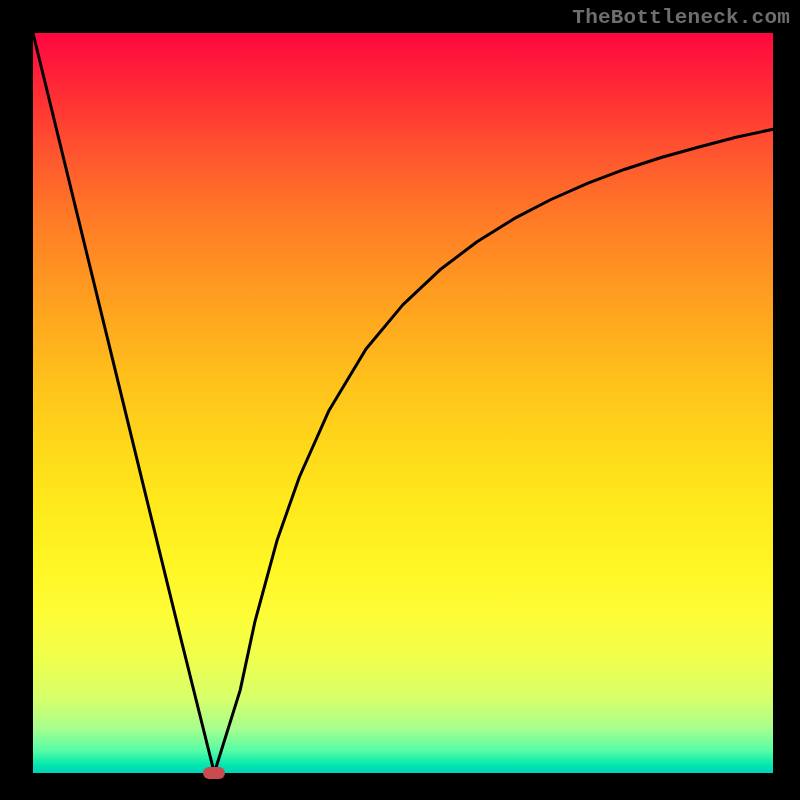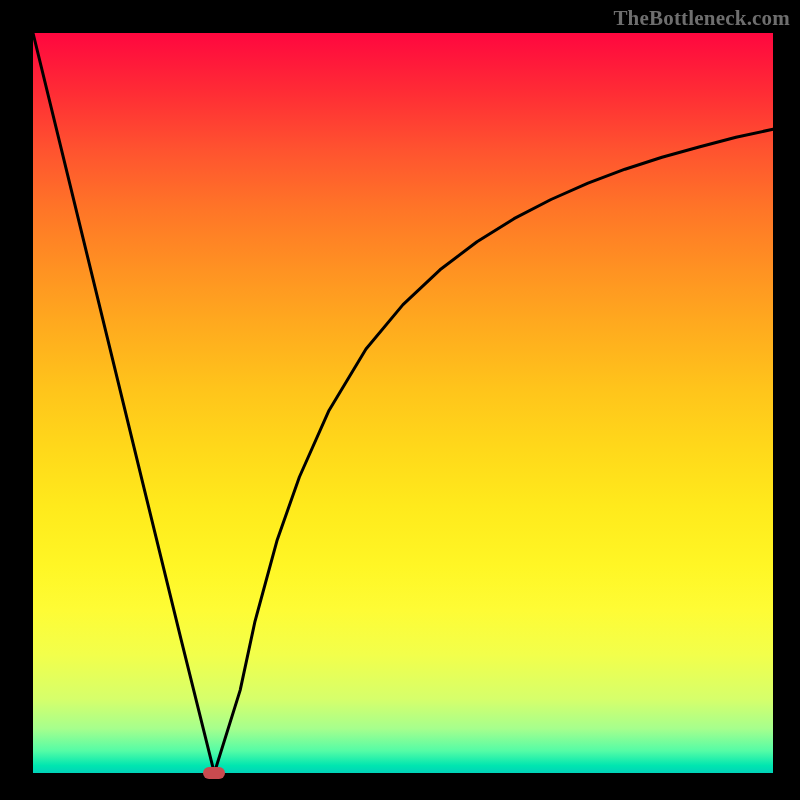--- a/index.html
+++ b/index.html
@@ -46,21 +46,21 @@
     left: 0;
     top: 0;
     width: 800px;
     height: 800px;
     pointer-events: none;
   }
   .watermark {
     position: absolute;
     top: 6px;
     right: 10px;
-    font-family: Liberation Serif, serif;
+    font-family: Liberation Mono, monospace;
     font-size: 21px;
     font-weight: 600;
     color: #6e6e6e;
     letter-spacing: 0.2px;
   }
   .marker {
     position: absolute;
     width: 22px;
     height: 12px;
     border-radius: 6px;

